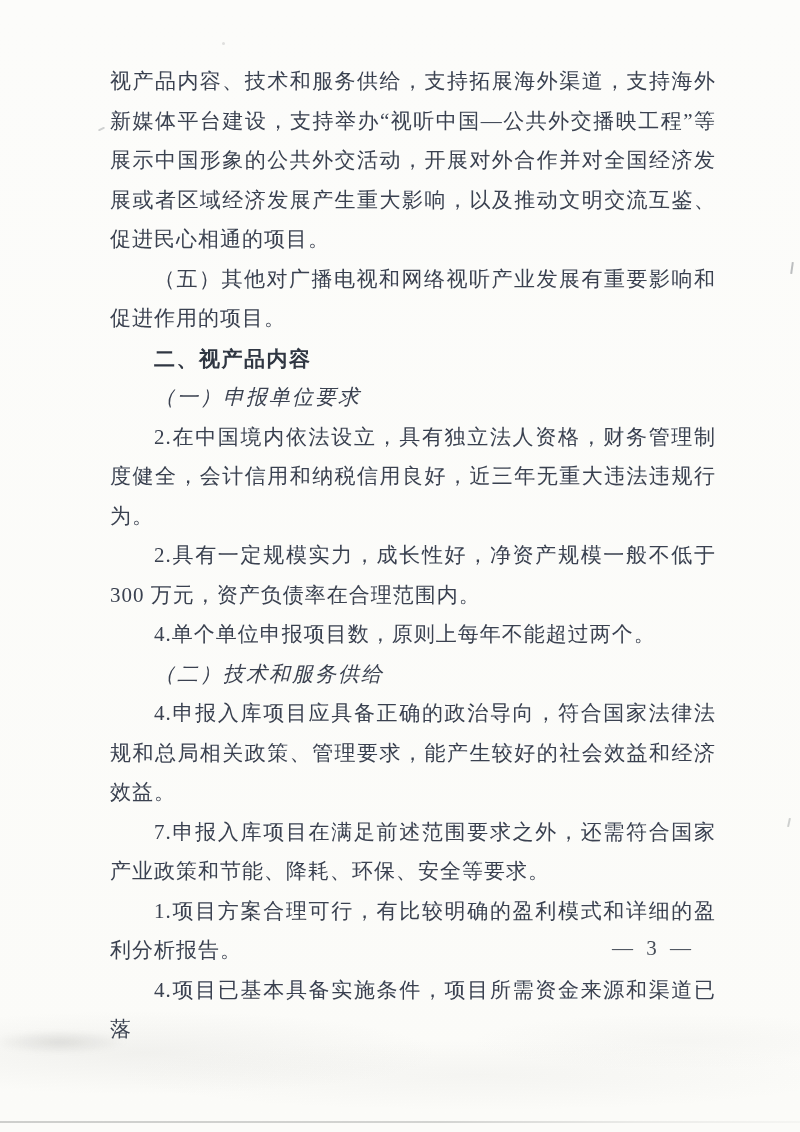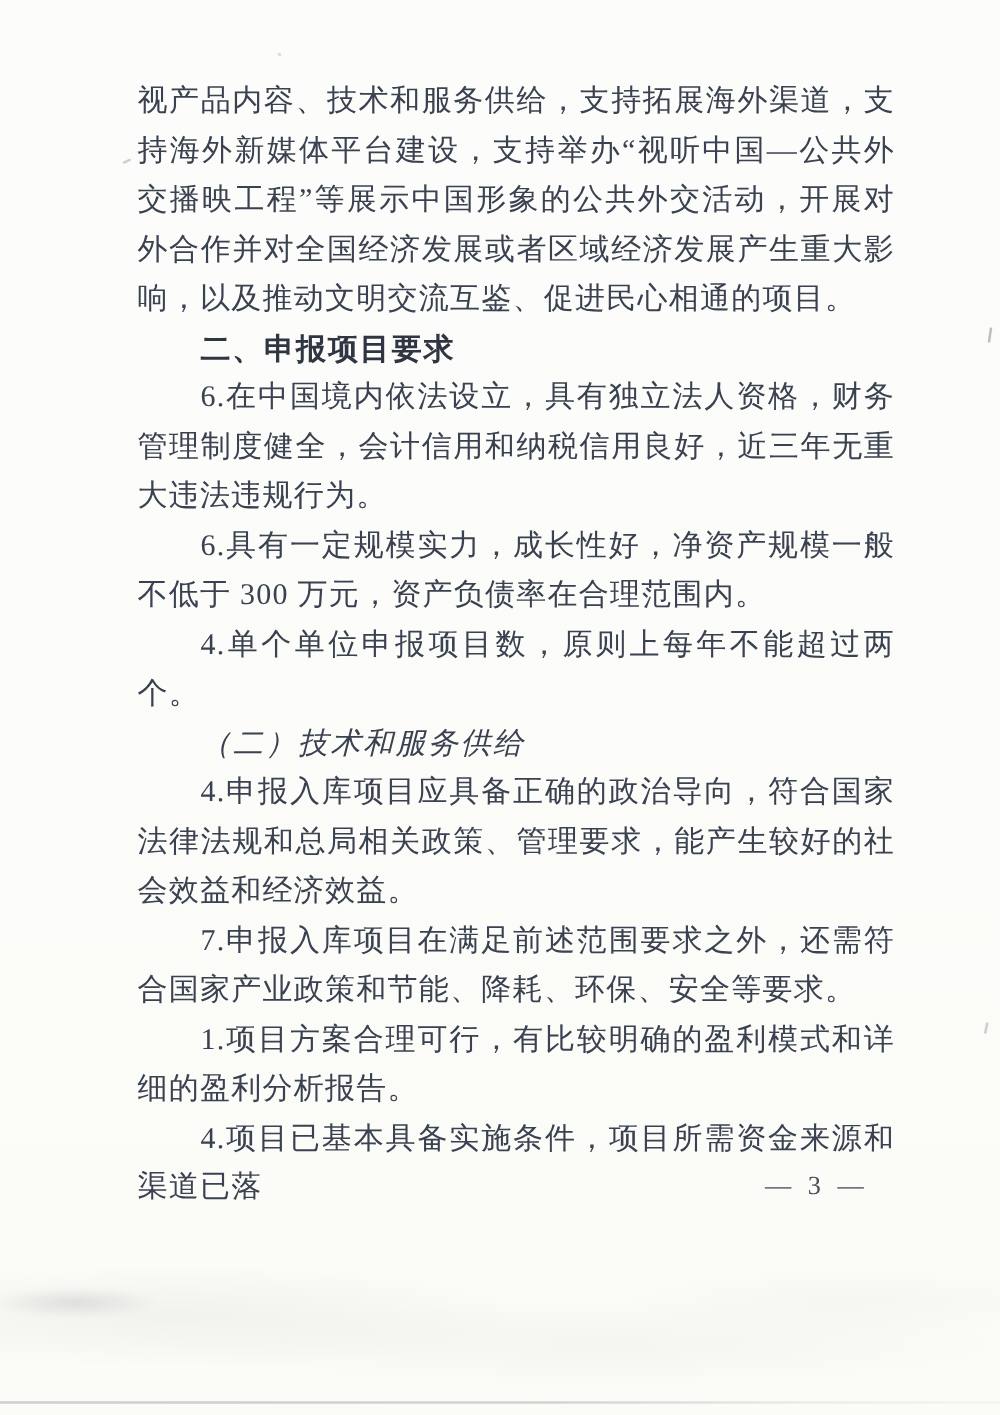--- a/index.html
+++ b/index.html
@@ -25,21 +25,21 @@
       linear-gradient(#fcfcfa, #fbfbf8);
   }
   .text-block {
     position: absolute;
     left: 110px;
     top: 62px;
     width: 606px;
   }
   .text-block p {
     margin: 0;
-    font-size: 24px;
+    font-size: 21px;
     line-height: 39.5px;
     letter-spacing: 1px;
     color: #3a4150;
     text-align: justify;
     word-break: break-all;
   }
   .text-block p.indent {
     text-indent: 2.1em;
   }
   .text-block p.heading {
@@ -73,23 +73,25 @@
   .bottom-line { left: 0px; top: 1121px; width: 800px; height: 2px;
     background: linear-gradient(90deg, rgba(150,152,150,0.45) 0%, rgba(150,152,150,0.40) 55%, rgba(160,162,160,0.18) 80%, rgba(170,172,170,0.08) 100%); }
 </style>
 </head>
 <body>
 
 <div class="paper"></div>
 
 <div class="text-block">
   <p>视产品内容、技术和服务供给，支持拓展海外渠道，支持海外新媒体平台建设，支持举办“视听中国—公共外交播映工程”等展示中国形象的公共外交活动，开展对外合作并对全国经济发展或者区域经济发展产生重大影响，以及推动文明交流互鉴、促进民心相通的项目。</p>
-  <p class="indent heading">二、申报项目要求</p>
-  <p class="indent">6.在中国境内依法设立，具有独立法人资格，财务管理制度健全，会计信用和纳税信用良好，近三年无重大违法违规行为。</p>
-  <p class="indent">6.具有一定规模实力，成长性好，净资产规模一般不低于 300 万元，资产负债率在合理范围内。</p>
+  <p class="indent">（五）其他对广播电视和网络视听产业发展有重要影响和促进作用的项目。</p>
+  <p class="indent heading">二、视产品内容</p>
+  <p class="indent kaiti">（一）申报单位要求</p>
+  <p class="indent">2.在中国境内依法设立，具有独立法人资格，财务管理制度健全，会计信用和纳税信用良好，近三年无重大违法违规行为。</p>
+  <p class="indent">2.具有一定规模实力，成长性好，净资产规模一般不低于 300 万元，资产负债率在合理范围内。</p>
   <p class="indent">4.单个单位申报项目数，原则上每年不能超过两个。</p>
   <p class="indent kaiti">（二）技术和服务供给</p>
   <p class="indent">4.申报入库项目应具备正确的政治导向，符合国家法律法规和总局相关政策、管理要求，能产生较好的社会效益和经济效益。</p>
   <p class="indent">7.申报入库项目在满足前述范围要求之外，还需符合国家产业政策和节能、降耗、环保、安全等要求。</p>
   <p class="indent">1.项目方案合理可行，有比较明确的盈利模式和详细的盈利分析报告。</p>
   <p class="indent">4.项目已基本具备实施条件，项目所需资金来源和渠道已落</p>
 </div>
 
 <div class="page-number">— 3 —</div>
 

